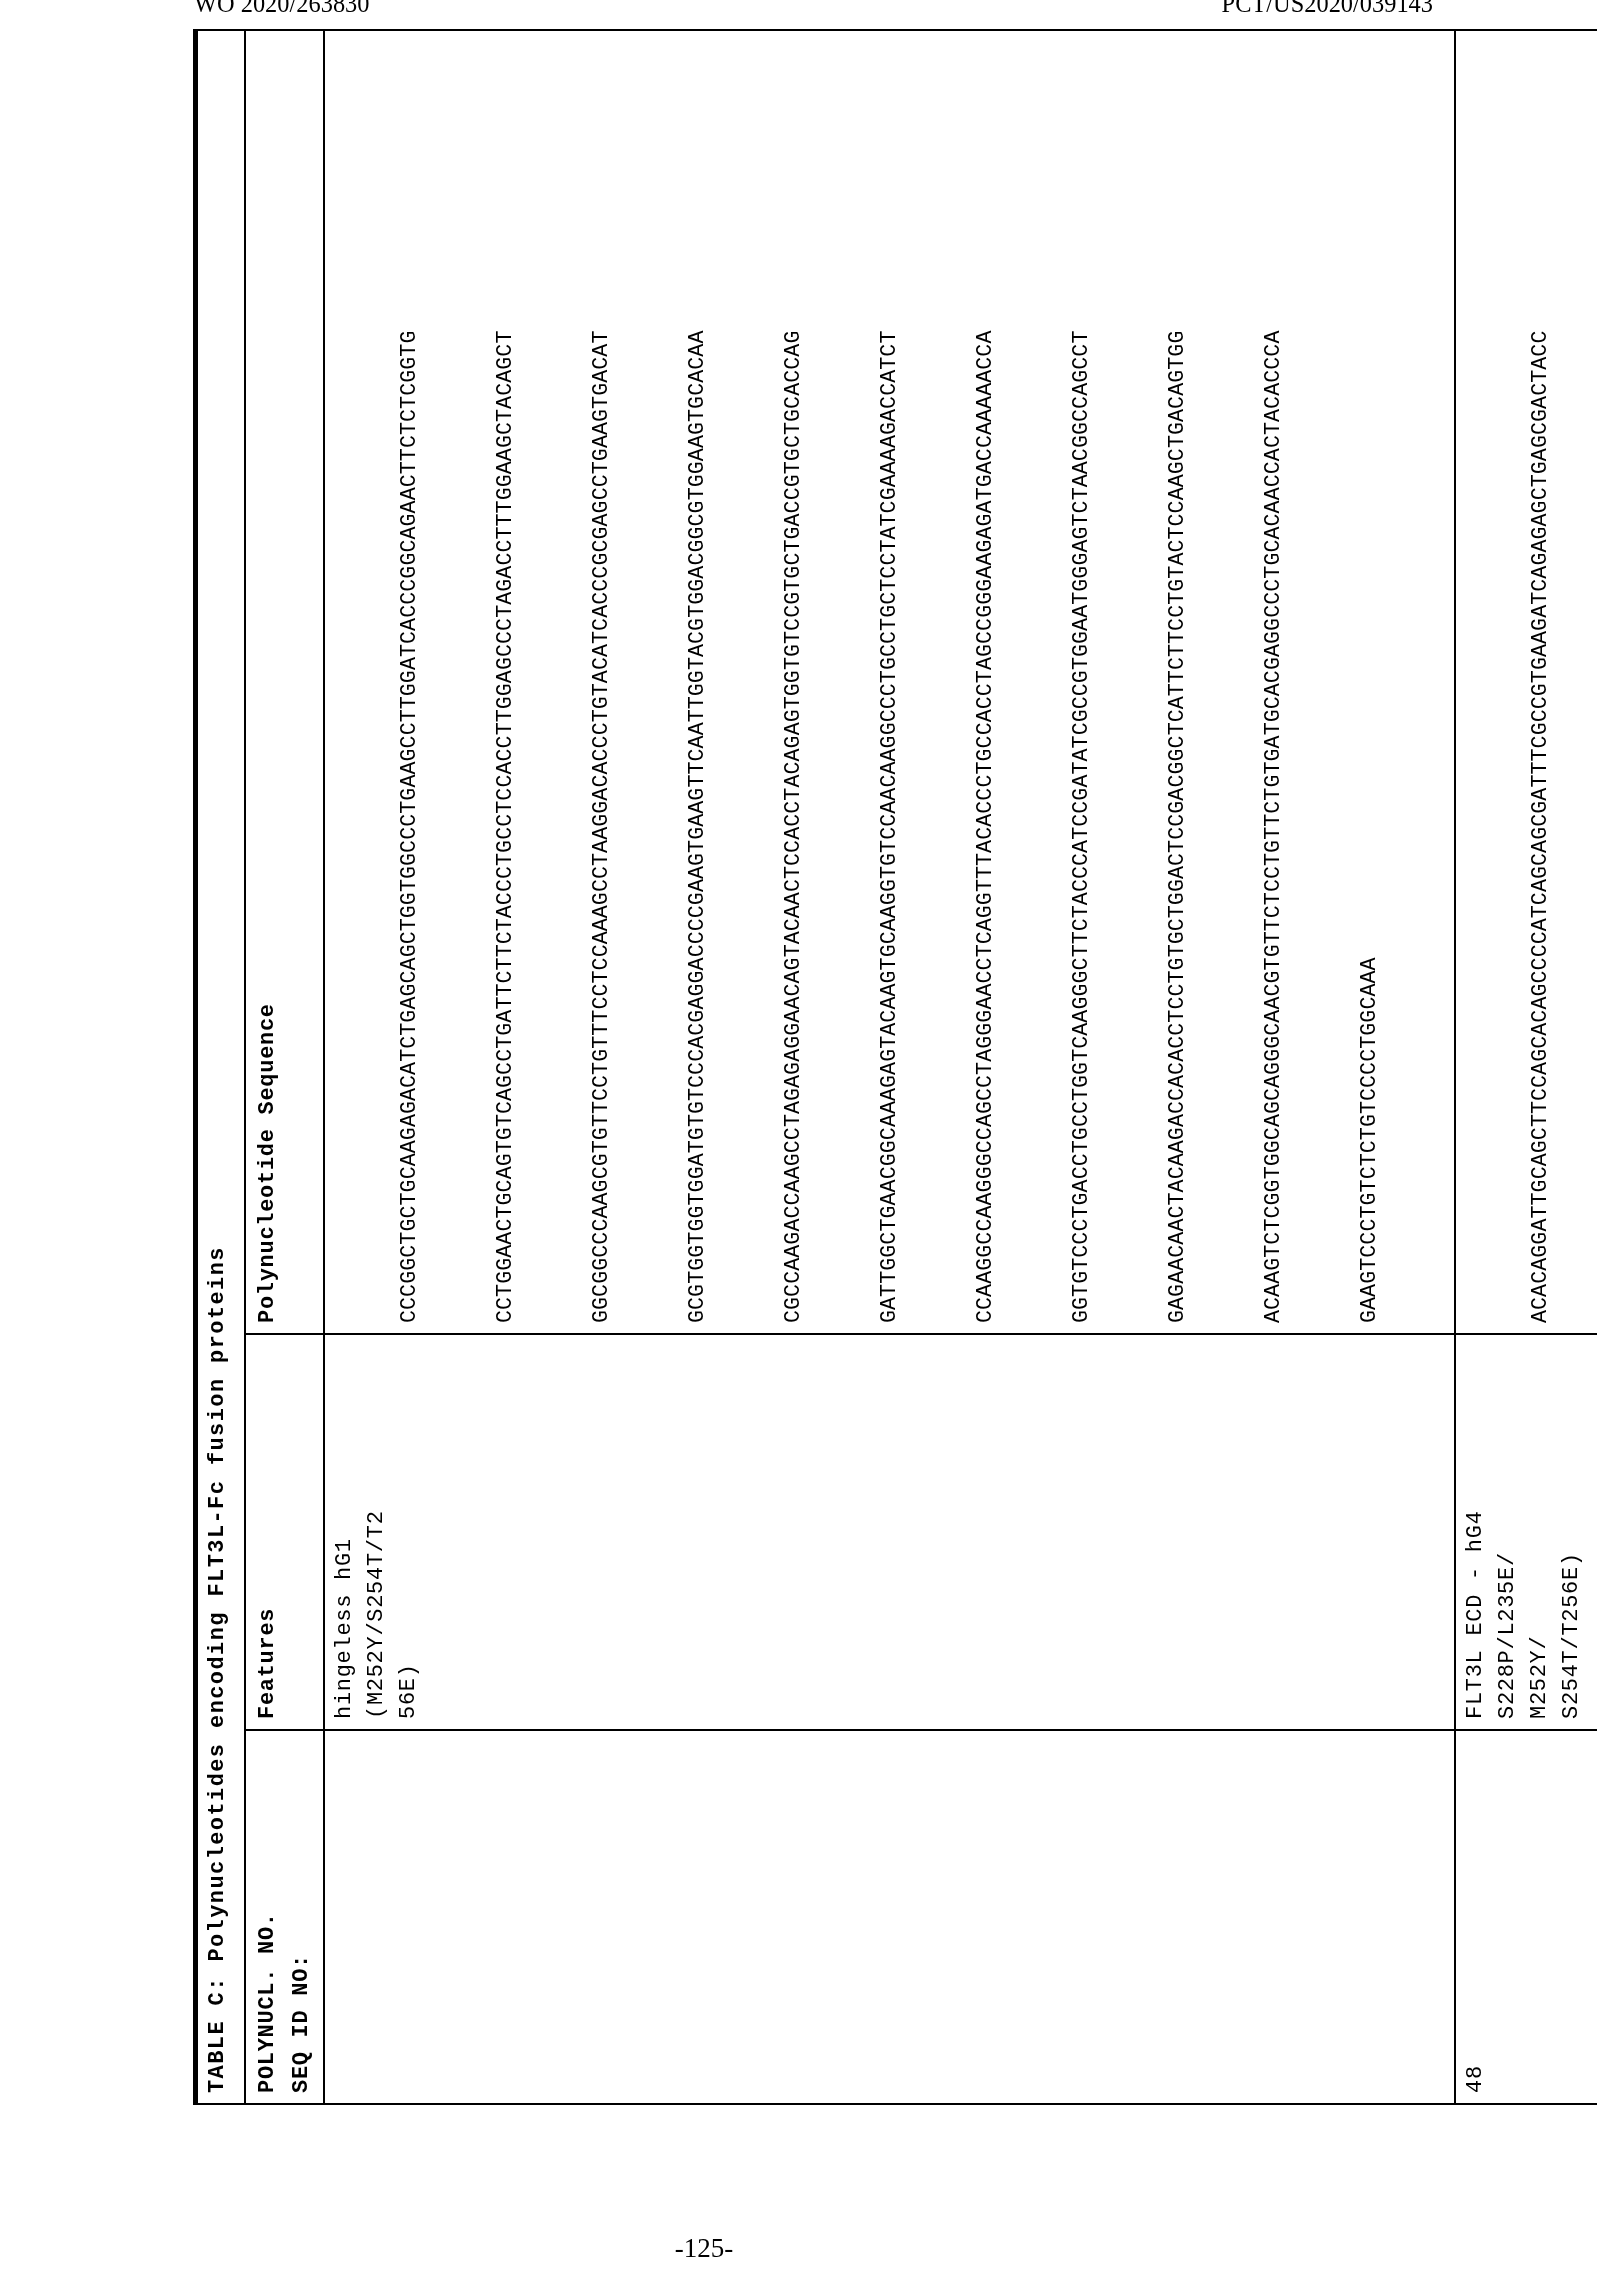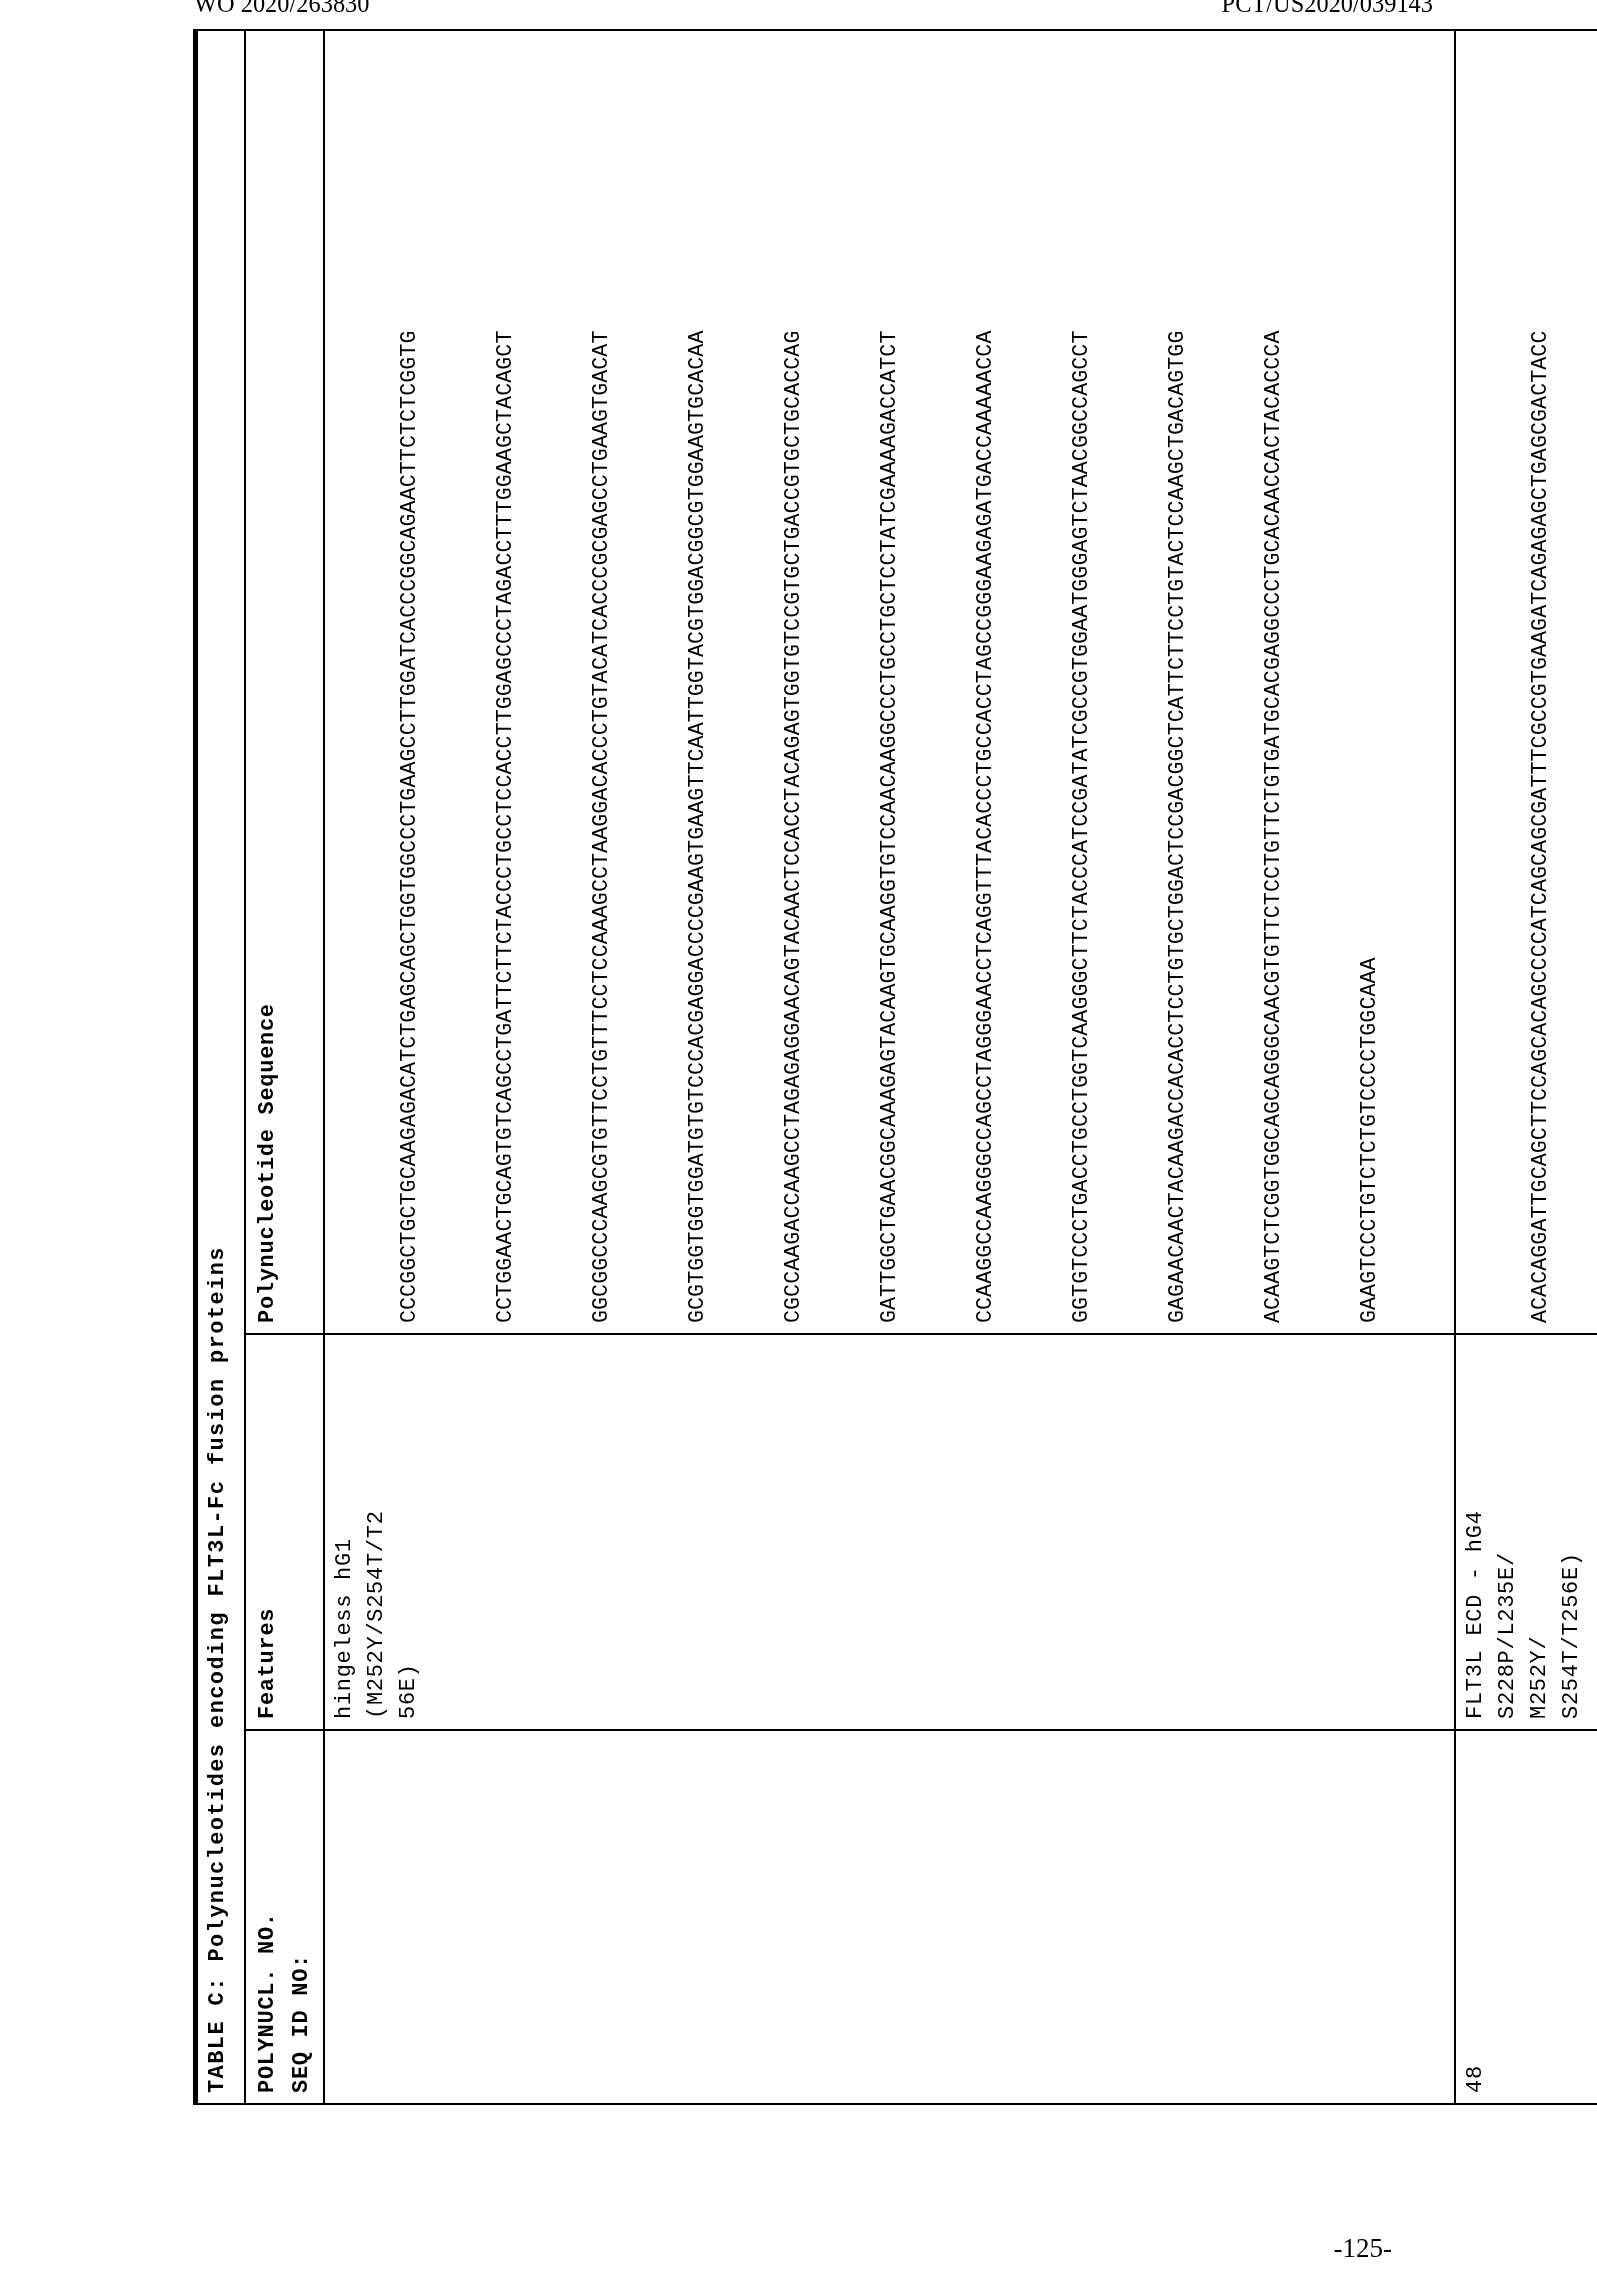--- a/index.html
+++ b/index.html
@@ -1,20 +1,20 @@
 <!DOCTYPE html>
 <html style="font-size:11.5px"><head>
 <meta charset="utf-8">
 <style>
   html, body { margin:0; padding:0; background:#fff; }
   body { width:1598px; height:2295px; position:relative; overflow:hidden; font-family:"Liberation Serif", serif; color:#000; }
   .hdr { position:absolute; top:-10px; font-family:"Liberation Serif", serif; font-size:24.4px; }
   .hdr.left { left:194px; }
   .hdr.right { right:165px; }
-  .footer { position:absolute; top:2233px; left:0; width:1392px; text-align:right; font-size:27px; font-family:"Liberation Serif", serif; }
+  .footer { position:absolute; top:2233px; left:8px; width:1392px; text-align:center; font-size:27px; font-family:"Liberation Serif", serif; }
   
   .rot {
     position:absolute;
     left:193px; top:2105px;
     width:2076px; height:1379px;
     transform-origin: 0 0;
     transform: rotate(-90deg);
   }
   table { border-collapse:collapse; width:100%; height:100%; font-family:"Liberation Mono", monospace; }
   td, th { border:2.2px solid #000; vertical-align:top; padding:4.3px 10px; text-align:left; }

